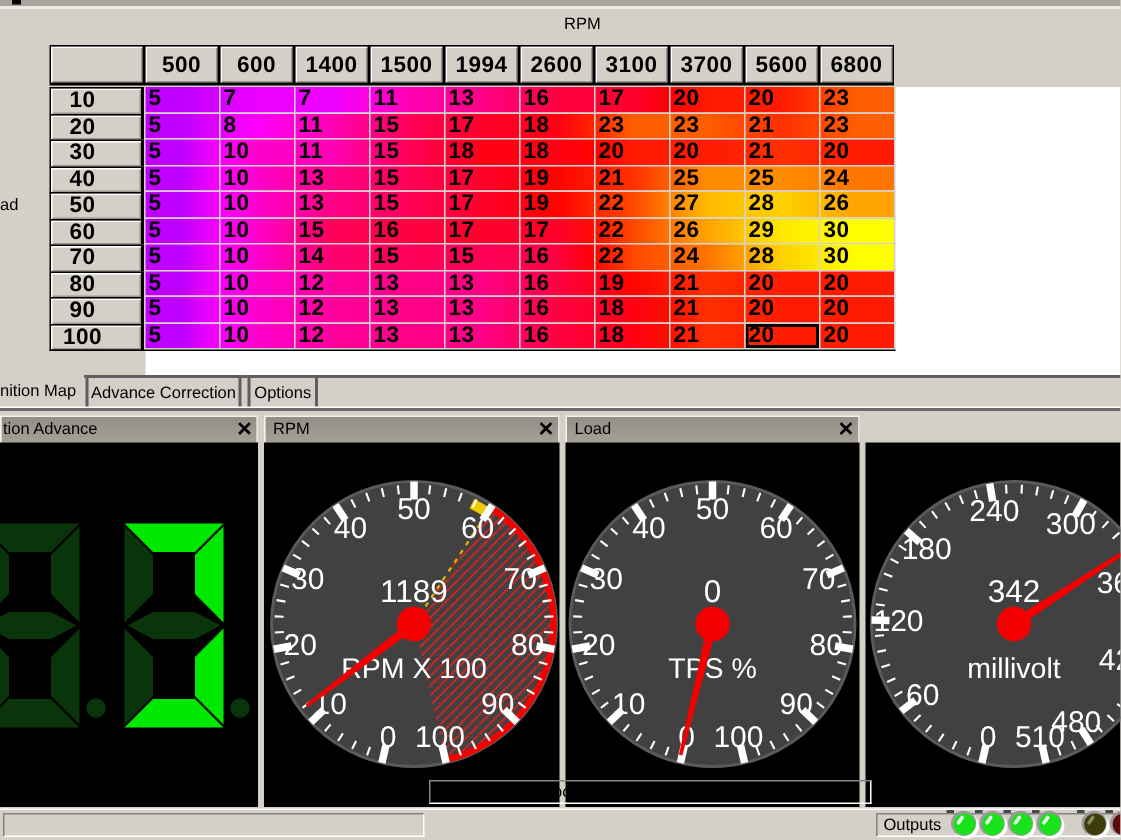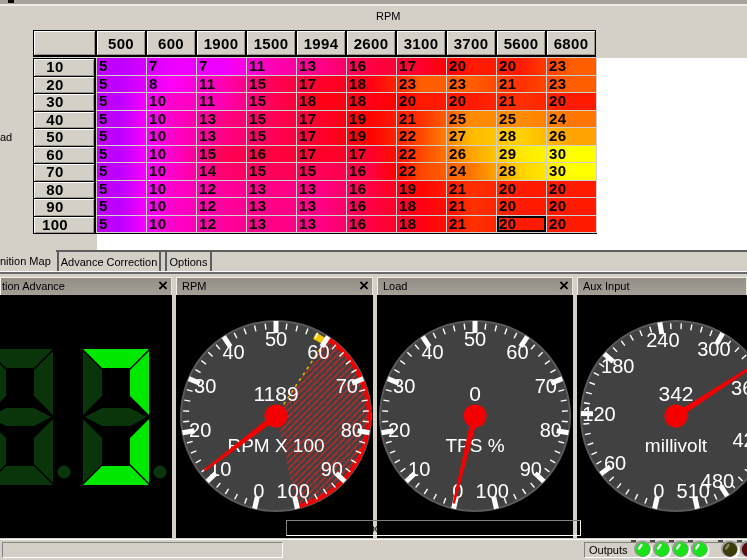--- a/index.html
+++ b/index.html
@@ -14,21 +14,21 @@
 .sbar { position:absolute; border-top:1px solid #838383; border-left:1px solid #838383; border-bottom:1px solid #fff; border-right:1px solid #fff; }
 </style></head><body>
 <div style="position:absolute;left:0;top:0;width:747px;height:4px;background:#a8a49c"></div>
 <div style="position:absolute;left:8px;top:0;width:6px;height:3px;background:#000"></div>
 <div style="position:absolute;left:0;top:4px;width:747px;height:2px;background:#eeebe5"></div>
 <div style="position:absolute;left:97px;top:58px;width:650px;height:192px;background:#fff"></div>
 <div style="position:absolute;left:376px;top:10px;font-size:11px;color:#000">RPM</div>
 <div style="position:absolute;left:0px;top:131px;font-size:11px;color:#000">ad</div>
 <div class="hc" style="left:96px;top:30px;width:50px;height:27px">500</div>
 <div class="hc" style="left:146px;top:30px;width:50px;height:27px">600</div>
-<div class="hc" style="left:196px;top:30px;width:50px;height:27px">1900</div>
+<div class="hc" style="left:196px;top:30px;width:50px;height:27px">1400</div>
 <div class="hc" style="left:246px;top:30px;width:50px;height:27px">1500</div>
 <div class="hc" style="left:296px;top:30px;width:50px;height:27px">1994</div>
 <div class="hc" style="left:346px;top:30px;width:50px;height:27px">2600</div>
 <div class="hc" style="left:396px;top:30px;width:50px;height:27px">3100</div>
 <div class="hc" style="left:446px;top:30px;width:50px;height:27px">3700</div>
 <div class="hc" style="left:496px;top:30px;width:50px;height:27px">5600</div>
 <div class="hc" style="left:546px;top:30px;width:50px;height:27px">6800</div>
 <div class="hc" style="left:33px;top:30px;width:63px;height:27px"></div>
 <div class="rh" style="left:33px;top:58.0px;width:63px;height:18.5px">10</div>
 <div class="dc" style="left:97px;top:58.0px;width:50px;height:17.5px;background:linear-gradient(to right,#bf00ff,#bf00ff 50%,#d600ff)">5</div>
@@ -316,21 +316,20 @@
         <text x="173.8" y="141.6" text-anchor="middle" font-size="20" fill="#fff">80</text>
         <text x="153.8" y="181.1" text-anchor="middle" font-size="20" fill="#fff">90</text>
         <text x="115.3" y="203.0" text-anchor="middle" font-size="20" fill="#fff">100</text>
         <text x="98" y="106" text-anchor="middle" font-size="21" fill="#fff">0</text>
         <text x="98" y="157" text-anchor="middle" font-size="19" fill="#fff">TPS %</text>
         <polygon points="93.2,128.1 75.6,208.2 77.9,208.7 99.0,129.5" fill="#f40000"></polygon>
         <circle cx="98" cy="121" r="11.5" fill="#f40000"></circle>
       </svg></div>
 </div>
 <div class="panel" style="left:577px;top:277px;width:170px;height:261px">
-  <div class="ptitle">Aux Input</div>
   <div class="pbody"><svg width="170" height="243" viewBox="0 0 170 243">
         <circle cx="99" cy="121" r="95" fill="#414141" stroke="#5a5a5a" stroke-width="2"></circle>
         <line x1="80.3" y1="201.9" x2="77.6" y2="213.6" stroke="#fff" stroke-width="5"></line>
         <line x1="69.9" y1="203.0" x2="67.9" y2="208.6" stroke="#fff" stroke-width="1.4"></line>
         <line x1="60.7" y1="199.1" x2="58.1" y2="204.5" stroke="#fff" stroke-width="1.4"></line>
         <line x1="52.1" y1="194.3" x2="48.8" y2="199.3" stroke="#fff" stroke-width="1.4"></line>
         <line x1="44.0" y1="188.4" x2="40.2" y2="193.1" stroke="#fff" stroke-width="1.4"></line>
         <line x1="36.7" y1="181.7" x2="32.4" y2="185.9" stroke="#fff" stroke-width="1.4"></line>
         <line x1="33.3" y1="171.8" x2="23.8" y2="179.1" stroke="#fff" stroke-width="5"></line>
         <line x1="24.5" y1="166.0" x2="19.4" y2="169.1" stroke="#fff" stroke-width="1.4"></line>

